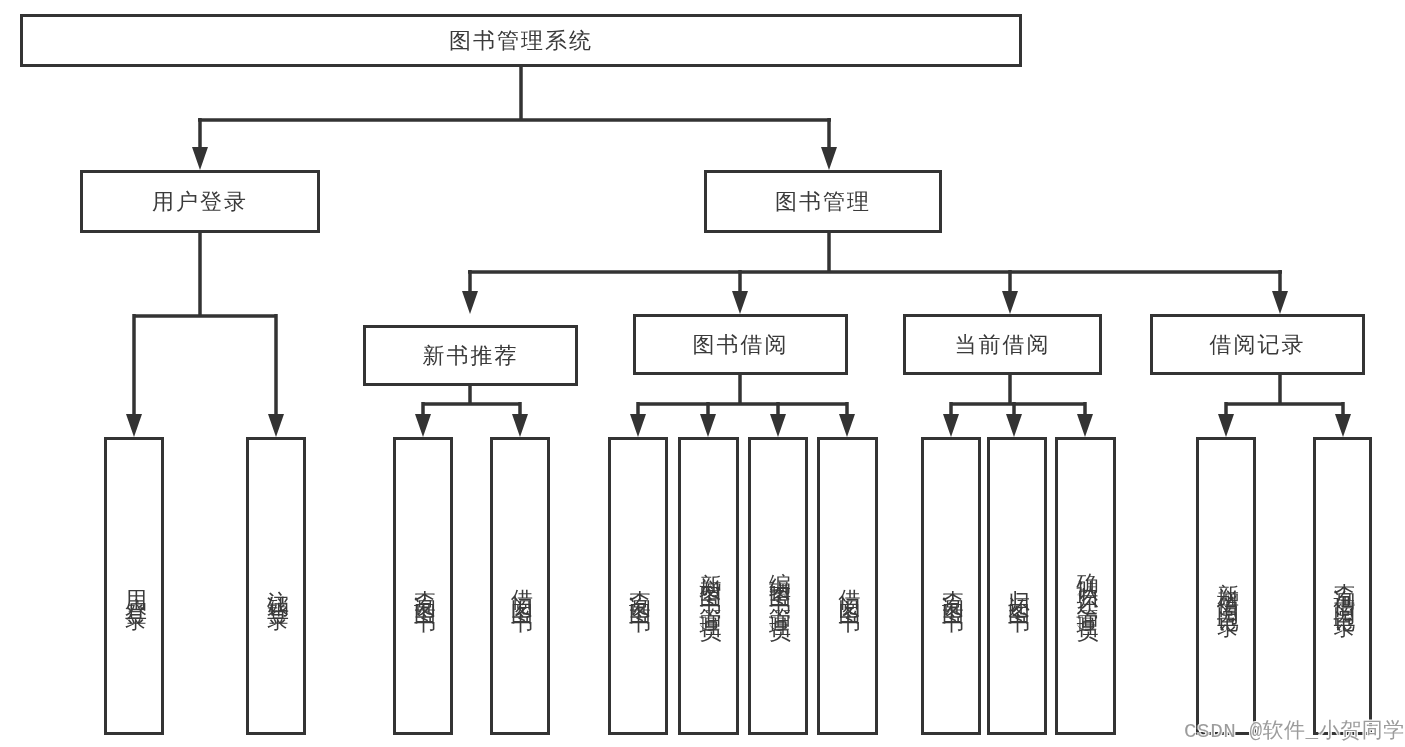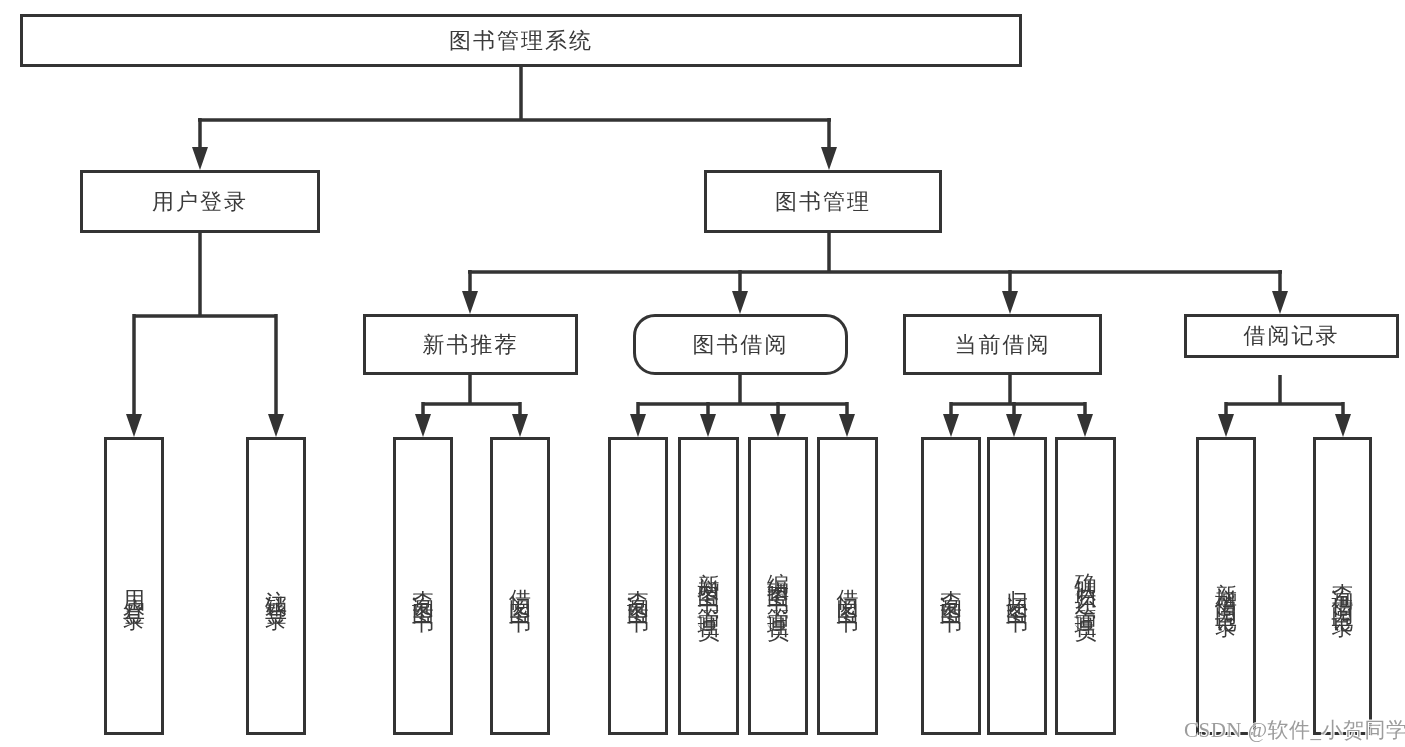--- a/index.html
+++ b/index.html
@@ -5,21 +5,21 @@
   html, body {
     margin: 0;
     padding: 0;
     background: #ffffff;
   }
   .stage {
     position: relative;
     width: 1405px;
     height: 747px;
     background: #ffffff;
-    font-family: Liberation Serif, serif;
+    font-family: Liberation Mono, monospace;
     overflow: hidden;
   }
   .connector-layer {
     position: absolute;
     left: 0;
     top: 0;
     width: 1405px;
     height: 747px;
     pointer-events: none;
   }
@@ -139,30 +139,30 @@
     <span>图书管理系统</span>
   </div>
 
   <div class="node h-node" style="left:80px; top:170px; width:240px; height:63px;">
     <span>用户登录</span>
   </div>
   <div class="node h-node" style="left:704px; top:170px; width:238px; height:63px;">
     <span>图书管理</span>
   </div>
 
-  <div class="node h-node" style="left:363px; top:314px; width:215px; height:61px;">
+  <div class="node h-node" style="left:363px; top:325px; width:215px; height:61px;">
     <span>新书推荐</span>
   </div>
-  <div class="node h-node" style="left:633px; top:314px; width:215px; height:61px;border-radius:22px;">
+  <div class="node h-node" style="left:633px; top:314px; width:215px; height:61px;">
     <span>图书借阅</span>
   </div>
   <div class="node h-node" style="left:903px; top:314px; width:199px; height:61px;">
     <span>当前借阅</span>
   </div>
-  <div class="node h-node" style="left:1184px; top:314px; width:215px; height:44px;">
+  <div class="node h-node" style="left:1150px; top:314px; width:215px; height:61px;">
     <span>借阅记录</span>
   </div>
 
   <div class="node v-node" style="left:104px; top:437px; width:60px; height:298px;">
     <span class="v-label">用户登录</span>
   </div>
   <div class="node v-node" style="left:246px; top:437px; width:60px; height:298px;">
     <span class="v-label">注销登录</span>
   </div>
 

